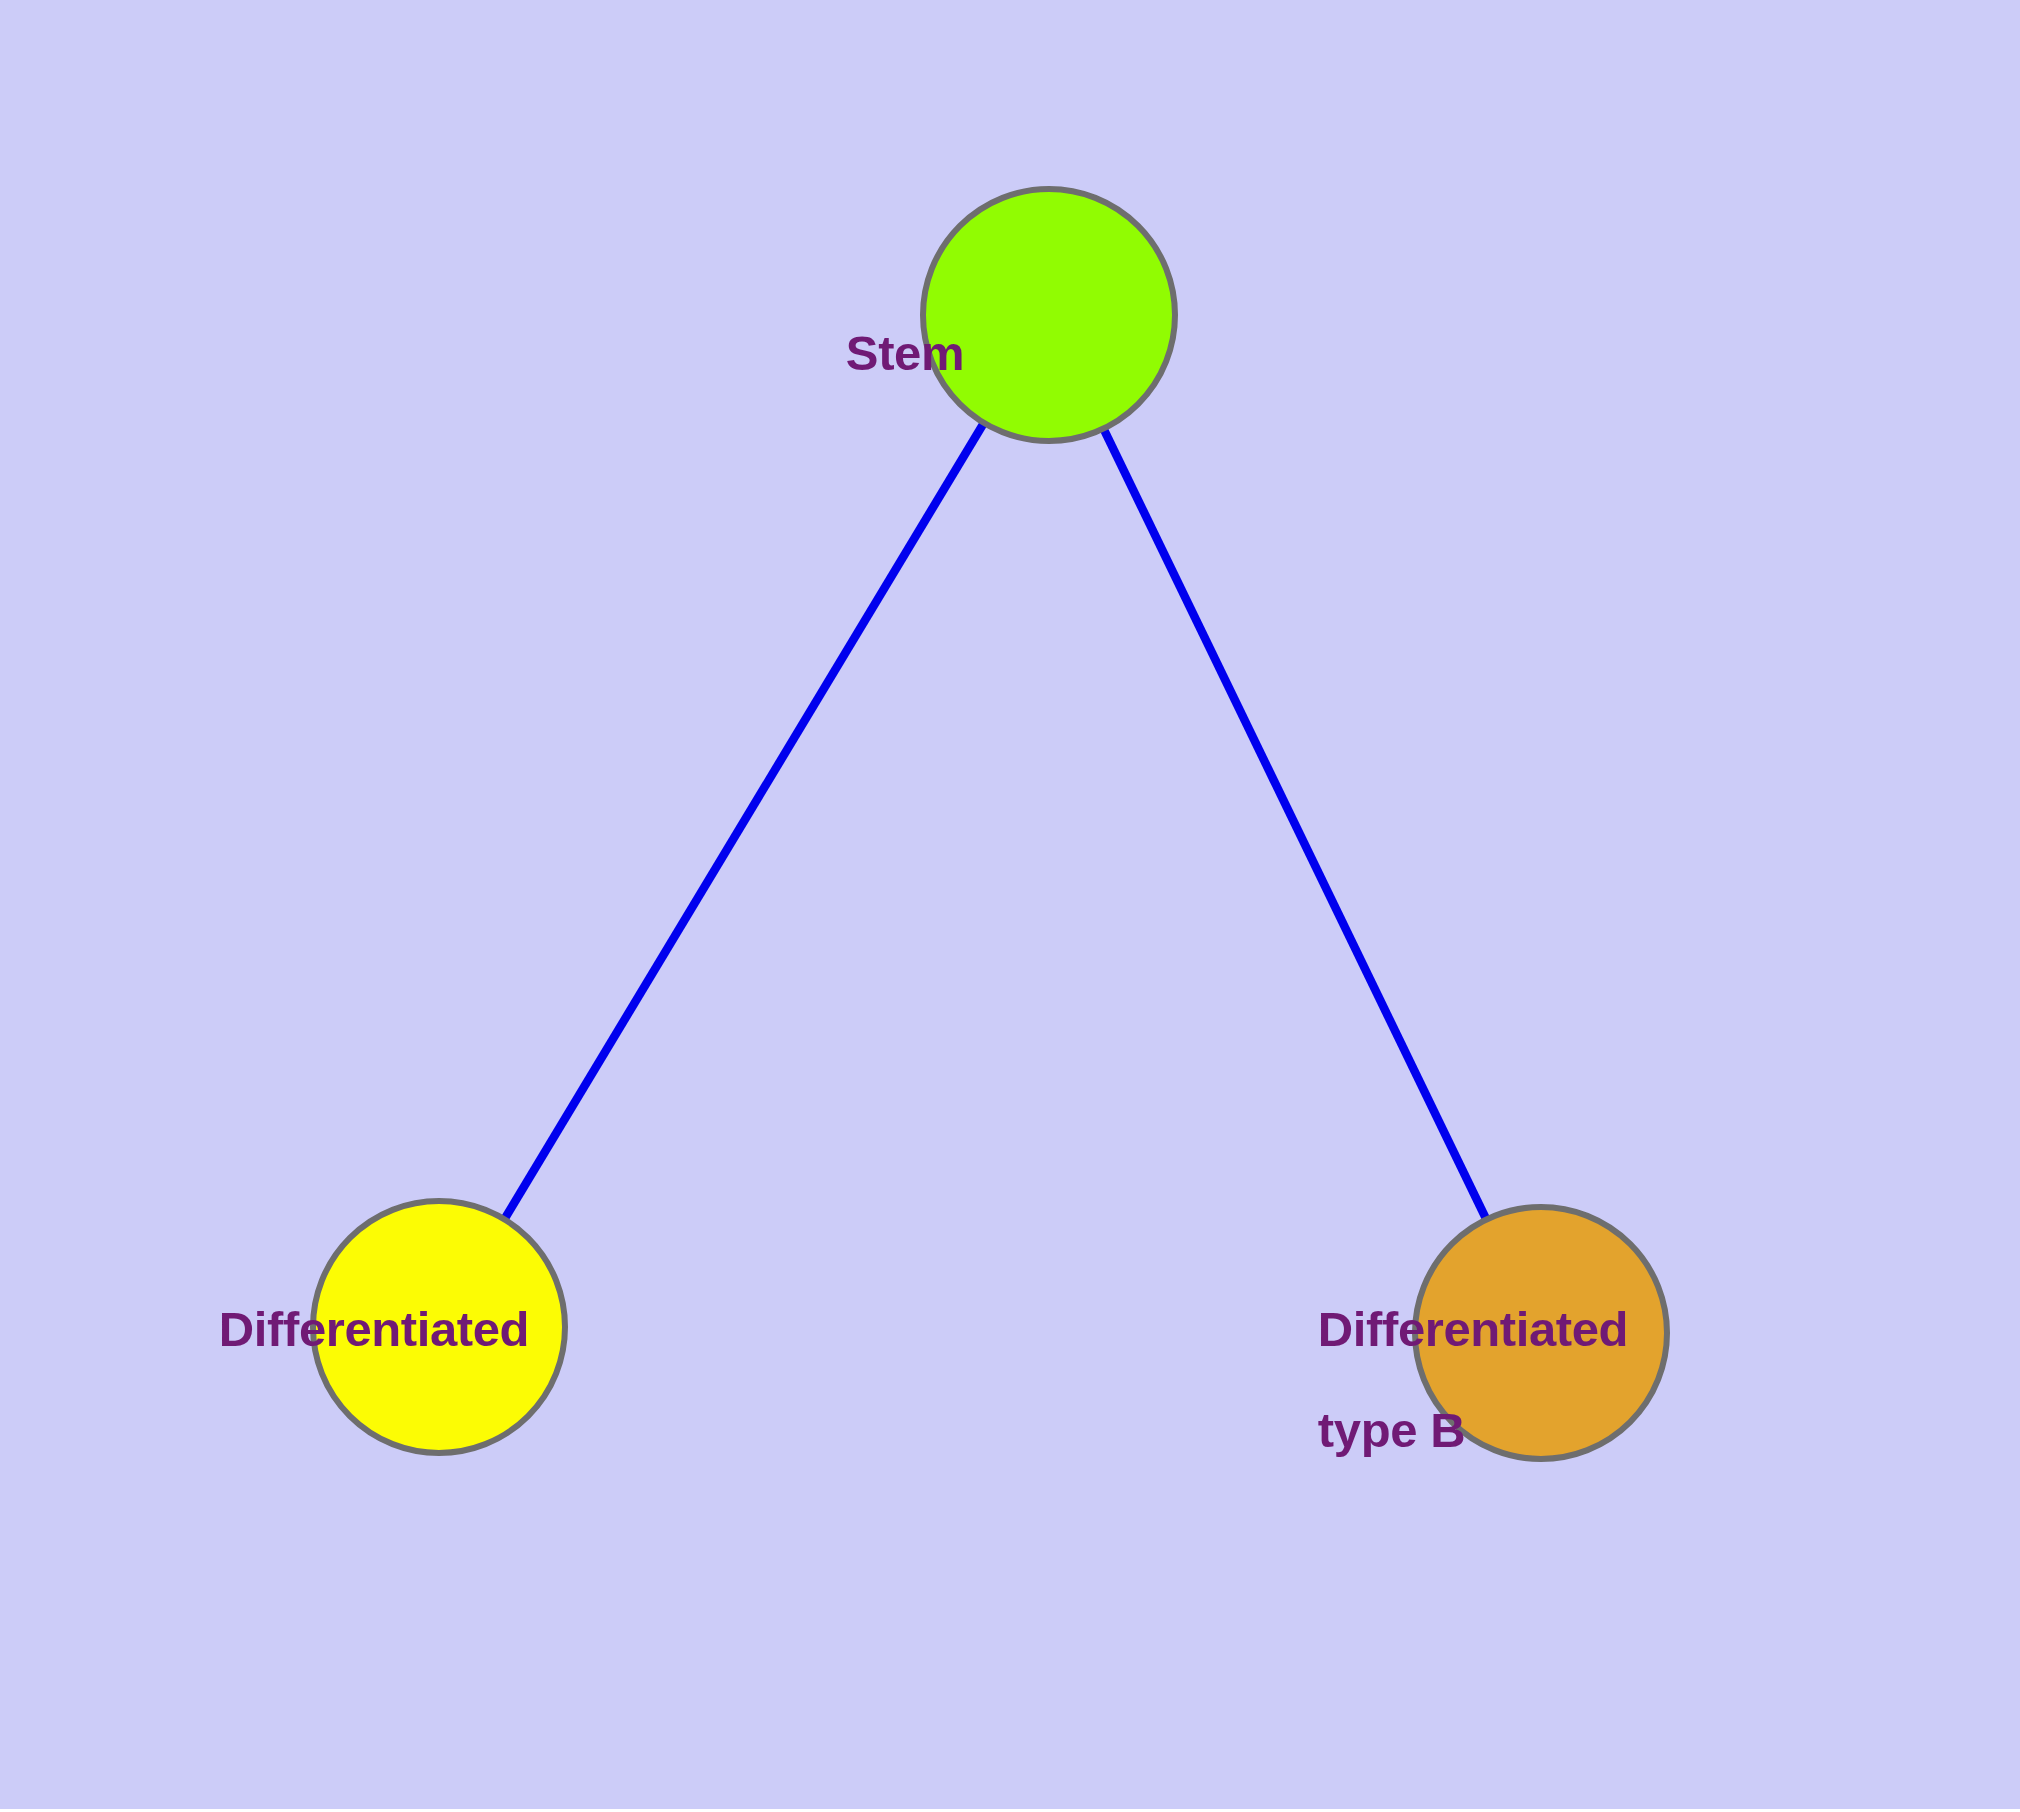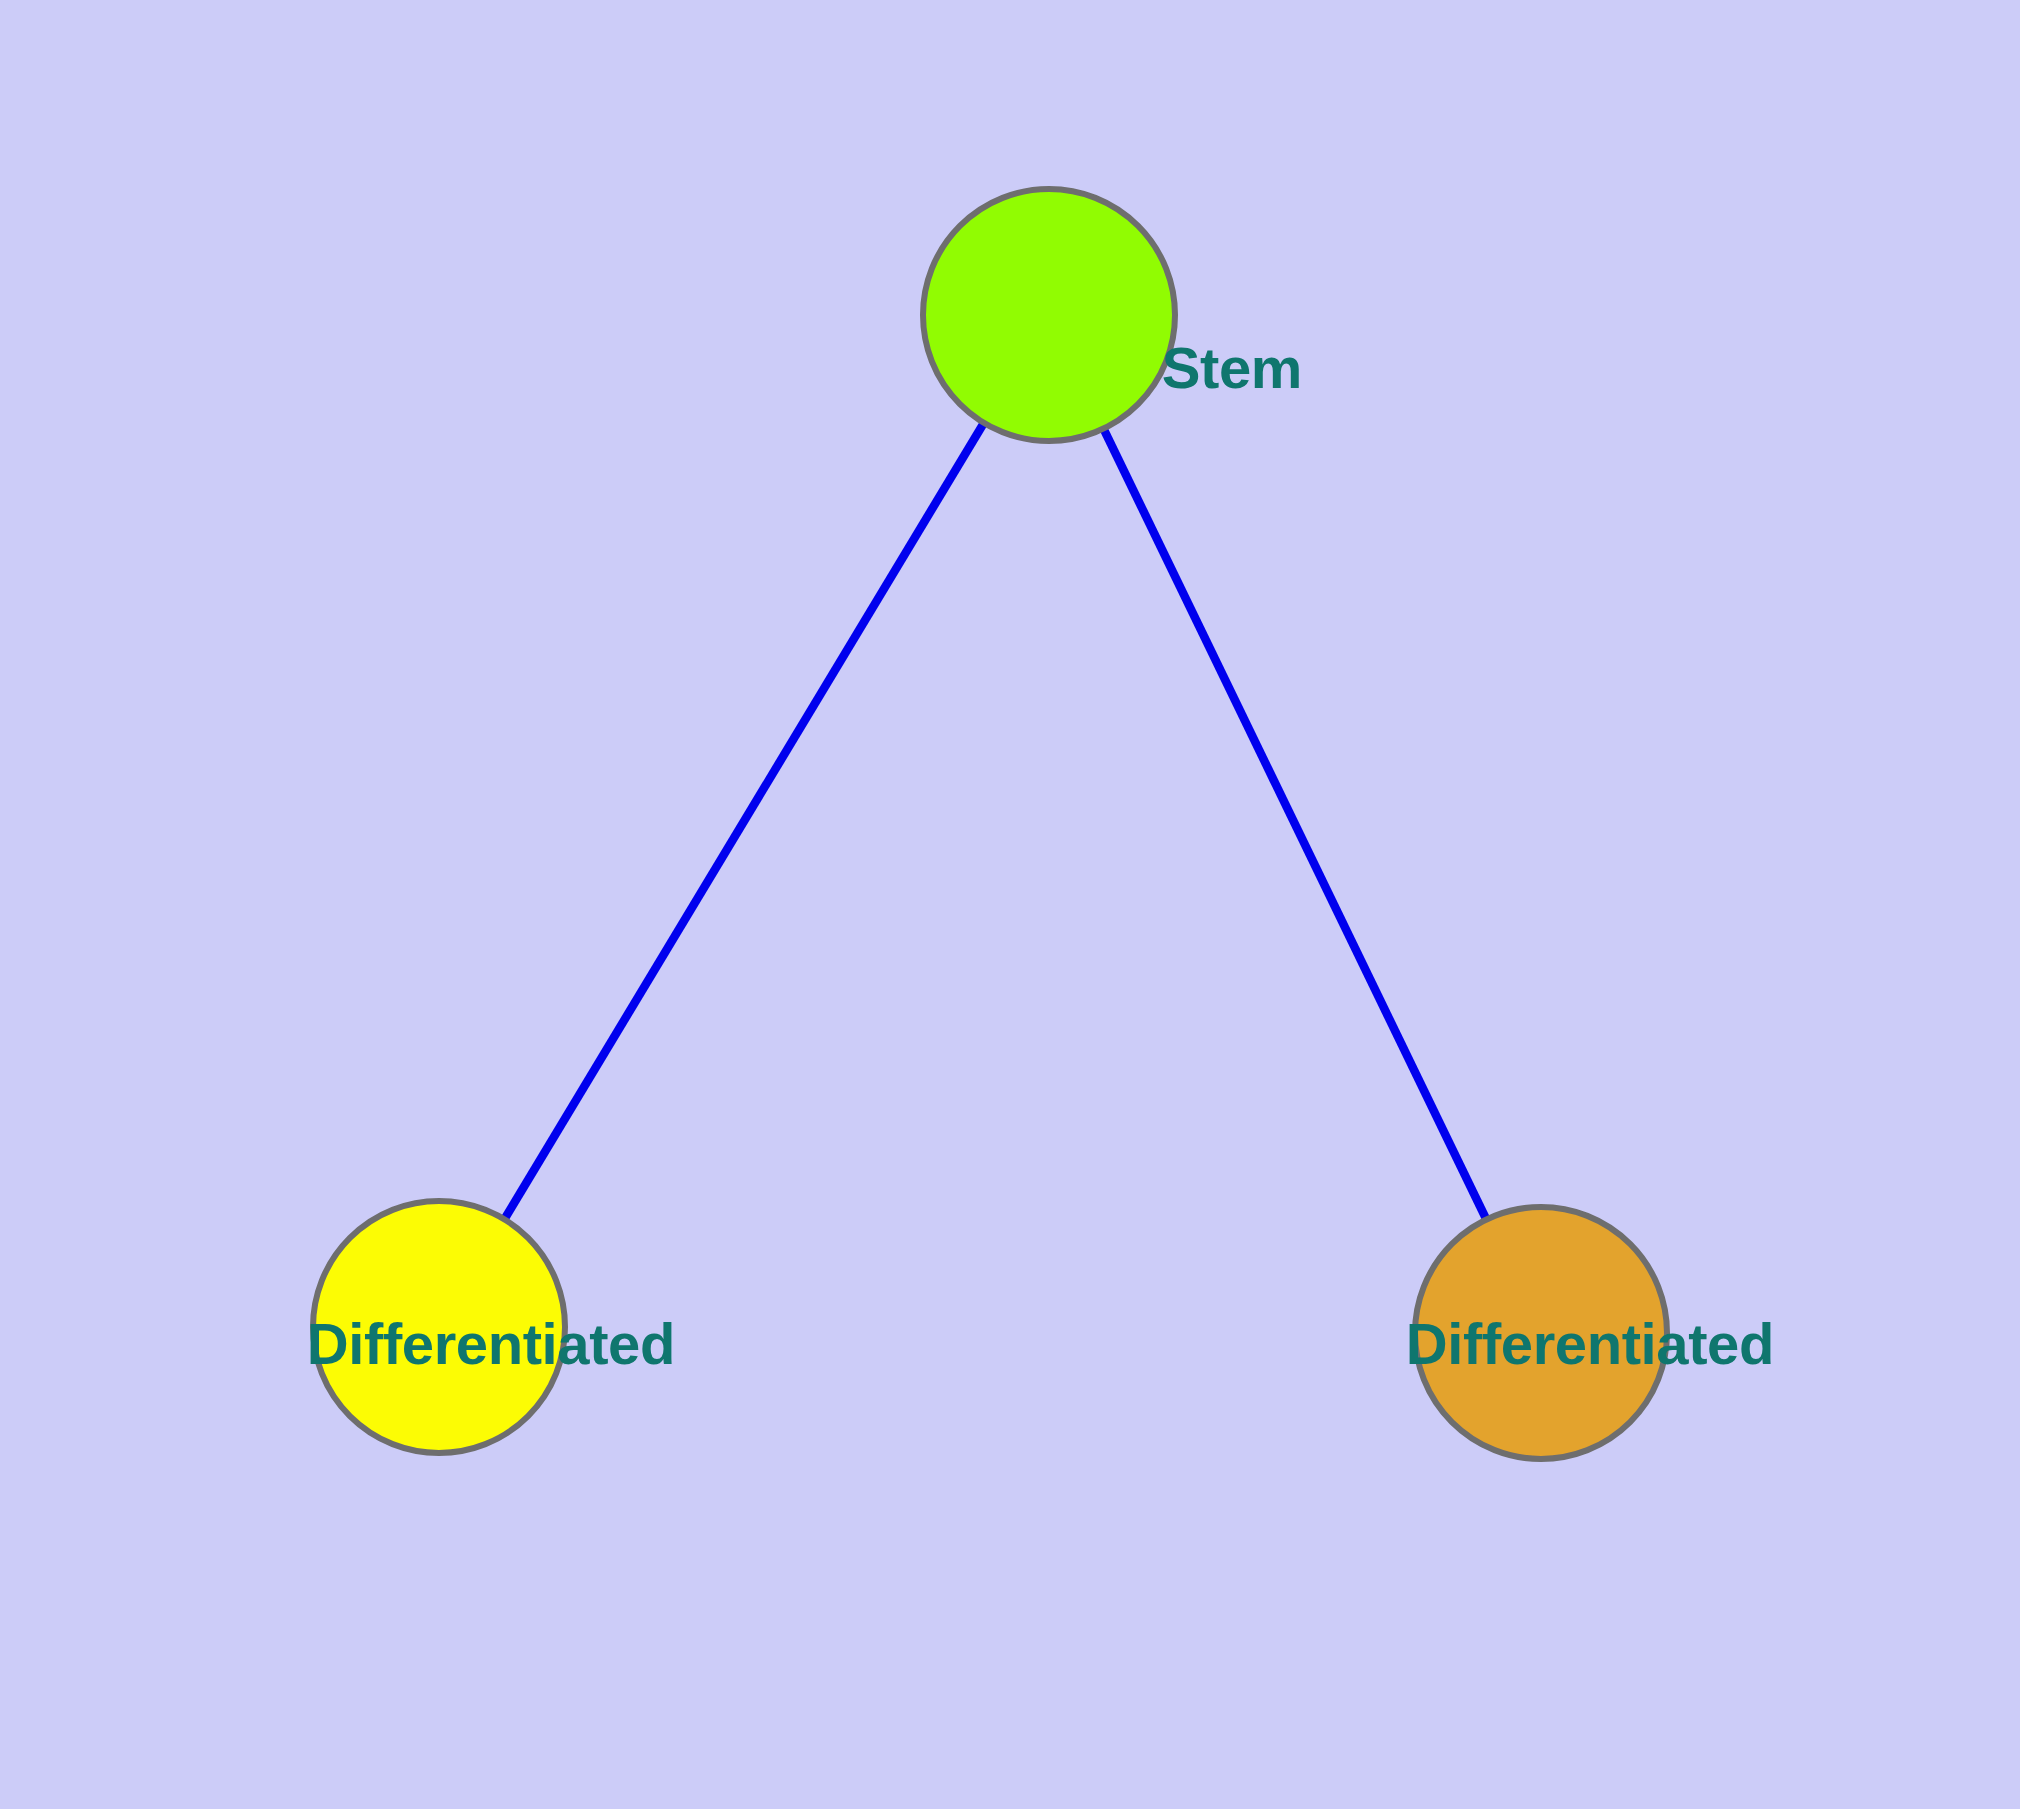--- a/index.html
+++ b/index.html
@@ -28,26 +28,26 @@
     height: 1809px;
   }
   .node {
     position: absolute;
     border-radius: 50%;
     box-sizing: border-box;
     border: 6px solid #6e6e6e;
   }
   .node-label {
     position: absolute;
-    text-align: right;
+    text-align: left;
     font-family: "Liberation Sans", sans-serif;
     font-weight: bold;
-    font-size: 58px;
+    font-size: 49px;
     line-height: 1.03;
-    color: #0f766e;
+    color: #701a75;
     white-space: pre;
     letter-spacing: -0.4px;
     pointer-events: none;
   }
   #node-stem {
     left: 920px;
     top: 186px;
     width: 258px;
     height: 258px;
     background: #91fc02;
@@ -99,16 +99,17 @@
   <div class="node-label" id="label-stem">
     <span>Stem</span>
   </div>
 
   <div class="node-label" id="label-diff-a">
     <span>Differentiated</span><br>
   </div>
 
   <div class="node-label" id="label-diff-b">
     <span>Differentiated</span><br>
+    <span>type B</span>
   </div>
 
 </div>
 
 
 </body></html>

